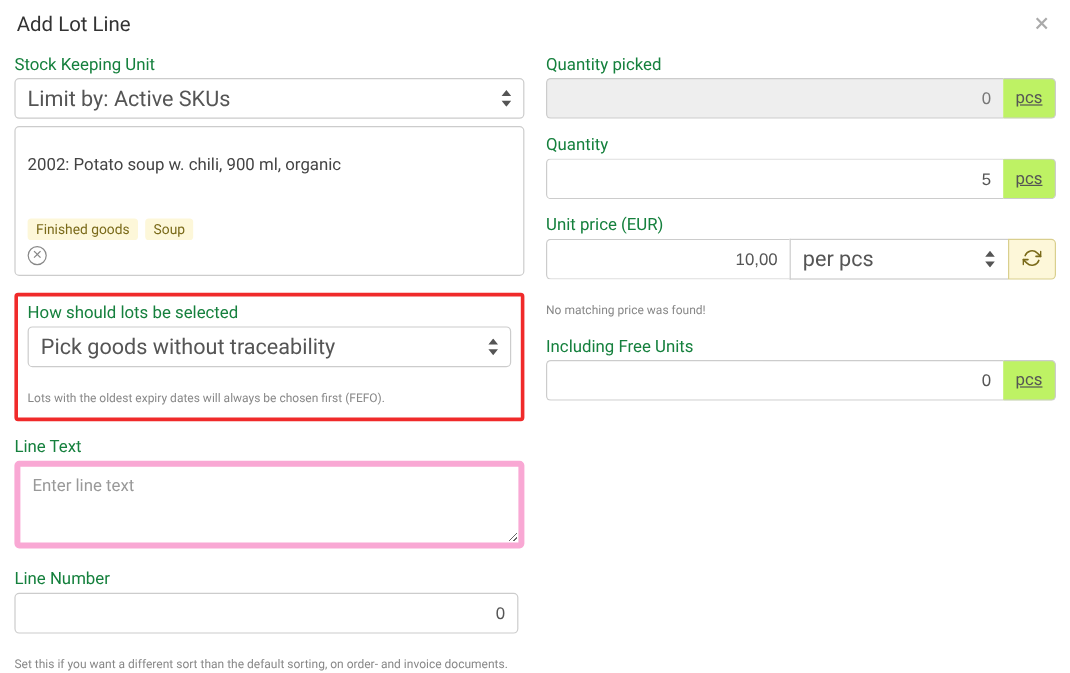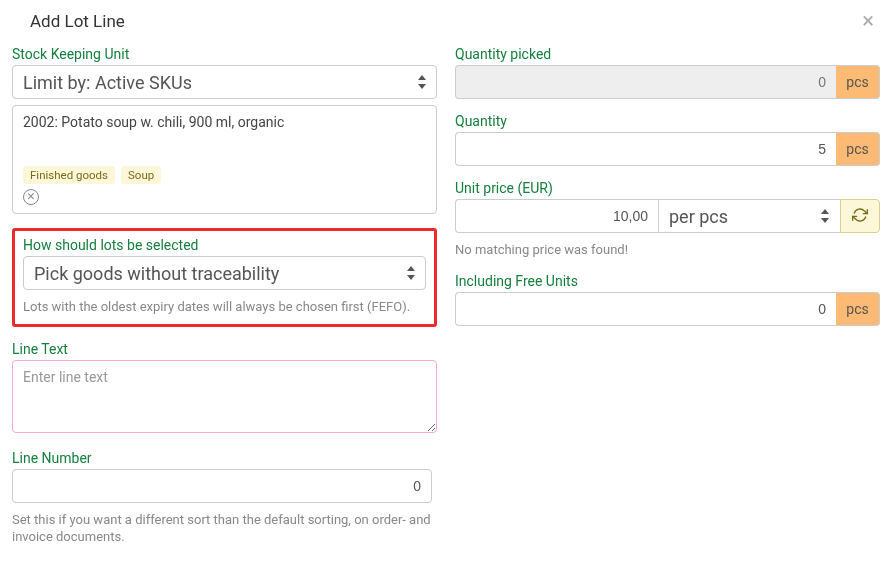--- a/index.html
+++ b/index.html
@@ -15,21 +15,21 @@
   .modal {
     background: #fff;
     flex: 1 1 auto;
     display: flex;
     flex-direction: column;
   }
   .modal-header {
     display: flex;
     align-items: center;
     justify-content: space-between;
-    padding: 10px 14px 6px 30px;
+    padding: 10px 14px 6px 14px;
   }
   .modal-title {
     font-size: 17px;
     font-weight: 400;
     color: #333;
   }
   .close-x {
     color: #aaa;
     font-size: 22px;
     line-height: 1;
@@ -46,23 +46,23 @@
   }
   .col { flex: 1; min-width: 0; }
   .field { margin-bottom: 14px; }
   .field-label {
     font-size: 14px;
     color: #15803d;
     margin-bottom: 3px;
     display: block;
   }
   .help-text {
-    font-size: 13px;
+    font-size: 10px;
     color: #888;
-    margin-top: 8px;
+    margin-top: 20px;
     line-height: 1.35;
   }
   .select {
     position: relative;
   }
   .select select,
   .select-display {
     width: 100%;
     height: 34px;
     padding: 6px 28px 6px 10px;
@@ -80,21 +80,21 @@
     right: 10px;
     top: 50%;
     transform: translateY(-50%);
     pointer-events: none;
     color: #555;
   }
   .select-caret svg { display: block; }
   .sku-card {
     border: 1px solid #ccc;
     border-radius: 4px;
-    padding: 8px 10px 8px 10px;
+    padding: 24px 10px 8px 10px;
     margin-top: 6px;
   }
   .sku-name {
     font-size: 14px;
     color: #444;
     margin-bottom: 4px;
   }
   .tags { display: flex; gap: 6px; flex-wrap: wrap; margin-top: 36px; }
   .tag {
     display: inline-block;
@@ -122,21 +122,21 @@
     border: 3px solid #f02a2a;
     border-radius: 3px;
     padding: 6px 8px 8px 8px;
     margin-bottom: 14px;
   }
   .highlight-box .field { margin-bottom: 0; }
   textarea.line-text {
     width: 100%;
     height: 73px;
     padding: 8px 10px;
-    border: 1px solid #f9a8d4;
+    border: 5px solid #f9a8d4;
     border-radius: 4px;
     font-family: inherit;
     font-size: 14px;
     color: #555;
     resize: both;
   }
   textarea.line-text::placeholder { color: #999; }
   .text-input {
     width: 100%;
     height: 34px;
@@ -161,27 +161,28 @@
     border-bottom-right-radius: 0;
     border-right: none;
     flex: 1;
   }
   .input-addon {
     display: flex;
     align-items: center;
     justify-content: center;
     min-width: 44px;
     padding: 0 10px;
-    background: #fdba74;
+    background: #bef264;
     border: 1px solid #ccc;
     border-left: none;
     border-top-right-radius: 4px;
     border-bottom-right-radius: 4px;
     font-size: 14px;
     color: #555;
+    text-decoration: underline;
   }
   .price-row {
     display: flex;
     gap: 0;
   }
   .price-row .text-input.price {
     flex: 1;
     border-radius: 4px 0 0 4px;
     border-right: none;
     text-align: right;

